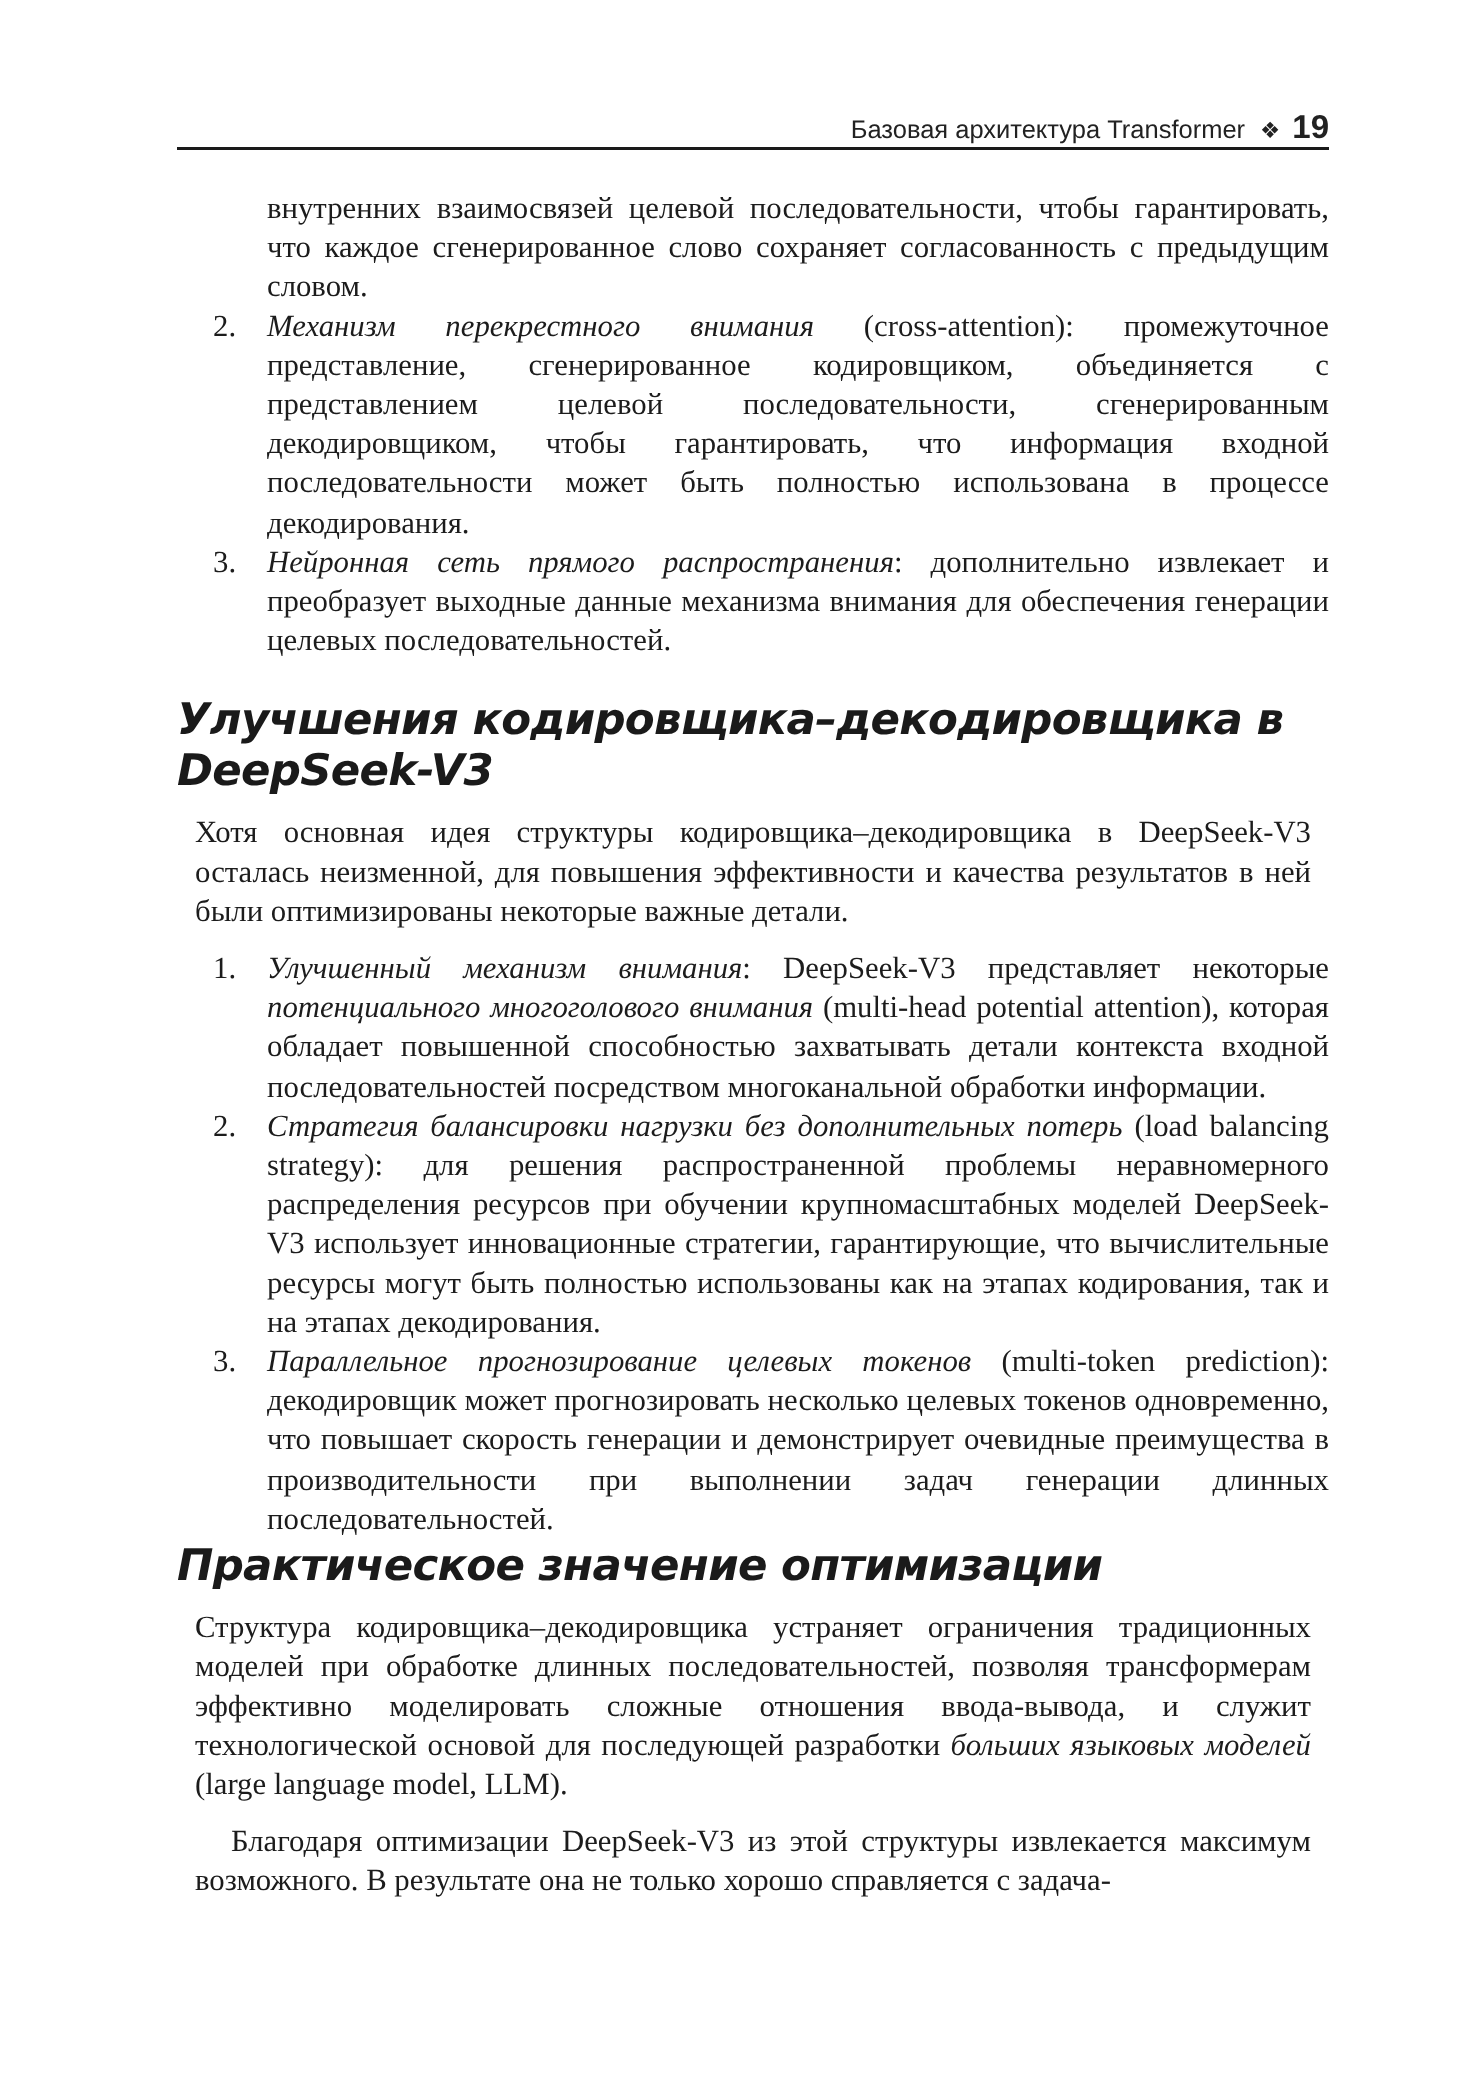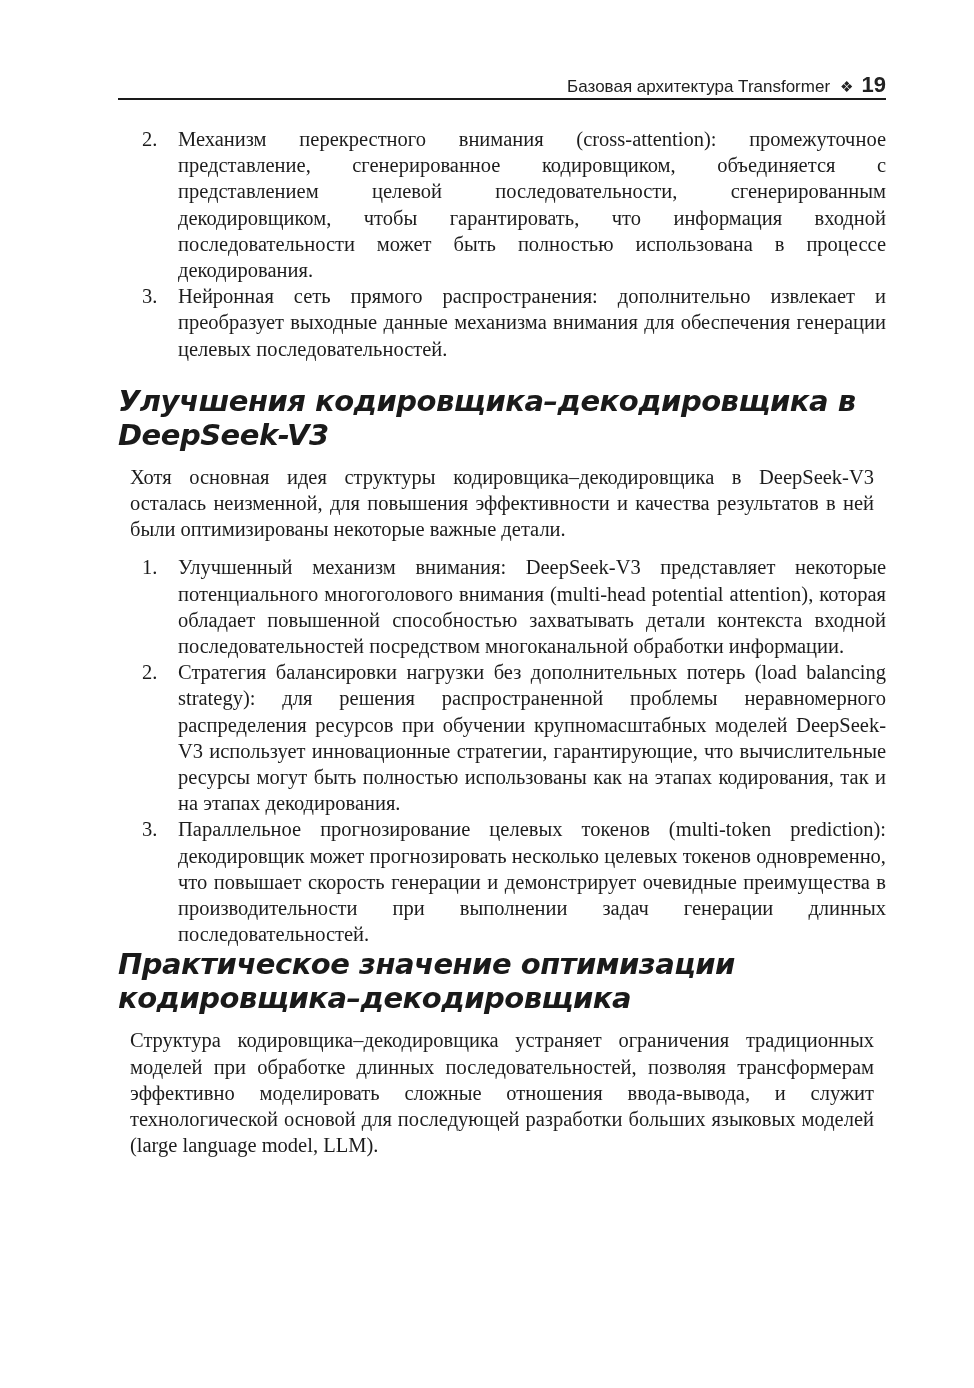--- a/index.html
+++ b/index.html
@@ -10,32 +10,33 @@
   .header .pnum { font-weight: bold; font-size: 22px; }
   .content { position: absolute; left: 118px; top: 126px; width: 768px; font-family: "Liberation Serif", serif; font-size: 20.5px; line-height: 26.2px; }
   .cont { margin-left: 60px; text-align: justify; }
   .item { position: relative; margin-left: 60px; text-align: justify; }
   .item .num { position: absolute; left: -36px; top: 0; }
   p { margin: 12px; text-align: justify; }
   p.indent { text-indent: 24px; }
   h2 { font-family: "DejaVu Sans", sans-serif; font-style: italic; font-weight: bold; font-size: 29px; line-height: 34px; margin: 0; letter-spacing: -0.5px; color: #1a1a1a; }
   h2.h-1 { margin-top: 22px; margin-bottom: 10px; }
   h2.h-2 { margin-bottom: 8px; }
-  .it { }
+  .it { font-style: italic; }
 </style>
 </head>
 <body>
 
 <div class="header">
   <div class="right">
     <span>Базовая архитектура Transformer</span><span class="diamond">❖</span><span class="pnum">19</span>
   </div>
 </div>
 
 <div class="content">
+  <div class="cont">внутренних взаимосвязей целевой последовательности, чтобы гарантировать, что каждое сгенерированное слово сохраняет согласованность с предыдущим словом.</div>
 
   <div class="item">
     <span class="num">2.</span>
     <span class="it">Механизм перекрестного внимания</span><span> (cross-attention): промежуточное представление, сгенерированное кодировщиком, объединяется с представлением целевой последовательности, сгенерированным декодировщиком, чтобы гарантировать, что информация входной последовательности может быть полностью использована в процессе декодирования.</span>
   </div>
   <div class="item">
     <span class="num">3.</span>
     <span class="it">Нейронная сеть прямого распространения</span><span>: дополнительно извлекает и преобразует выходные данные механизма внимания для обеспечения генерации целевых последовательностей.</span>
   </div>
 
@@ -50,18 +51,18 @@
     <span class="num">2.</span>
     <span class="it">Стратегия балансировки нагрузки без дополнительных потерь</span><span> (load balancing strategy): для решения распространенной проблемы неравномерного распределения ресурсов при обучении крупномасштабных моделей DeepSeek-V3 использует инновационные стратегии, гарантирующие, что вычислительные ресурсы могут быть полностью использованы как на этапах кодирования, так и на этапах декодирования.</span>
   </div>
   <div class="item">
     <span class="num">3.</span>
     <span class="it">Параллельное прогнозирование целевых токенов</span><span> (multi-token prediction): декодировщик может прогнозировать несколько целевых токенов одновременно, что повышает скорость генерации и демонстрирует очевидные преимущества в производительности при выполнении задач генерации длинных последовательностей.</span>
   </div>
 
   <h2 class="h-2">
     <span>Практическое значение оптимизации</span><br>
-    <span>кодировщика–декодировщика</span>
   </h2>
   <p>
     <span>Структура кодировщика–декодировщика устраняет ограничения традиционных моделей при обработке длинных последовательностей, позволяя трансформерам эффективно моделировать сложные отношения ввода-вывода, и служит технологической основой для последующей разработки </span><span class="it">больших языковых моделей</span><span> (large language model, LLM).</span>
   </p>
+  <p class="indent">Благодаря оптимизации DeepSeek-V3 из этой структуры извлекается максимум возможного. В результате она не только хорошо справляется с задача-</p>
 </div>
 
 </body></html>

